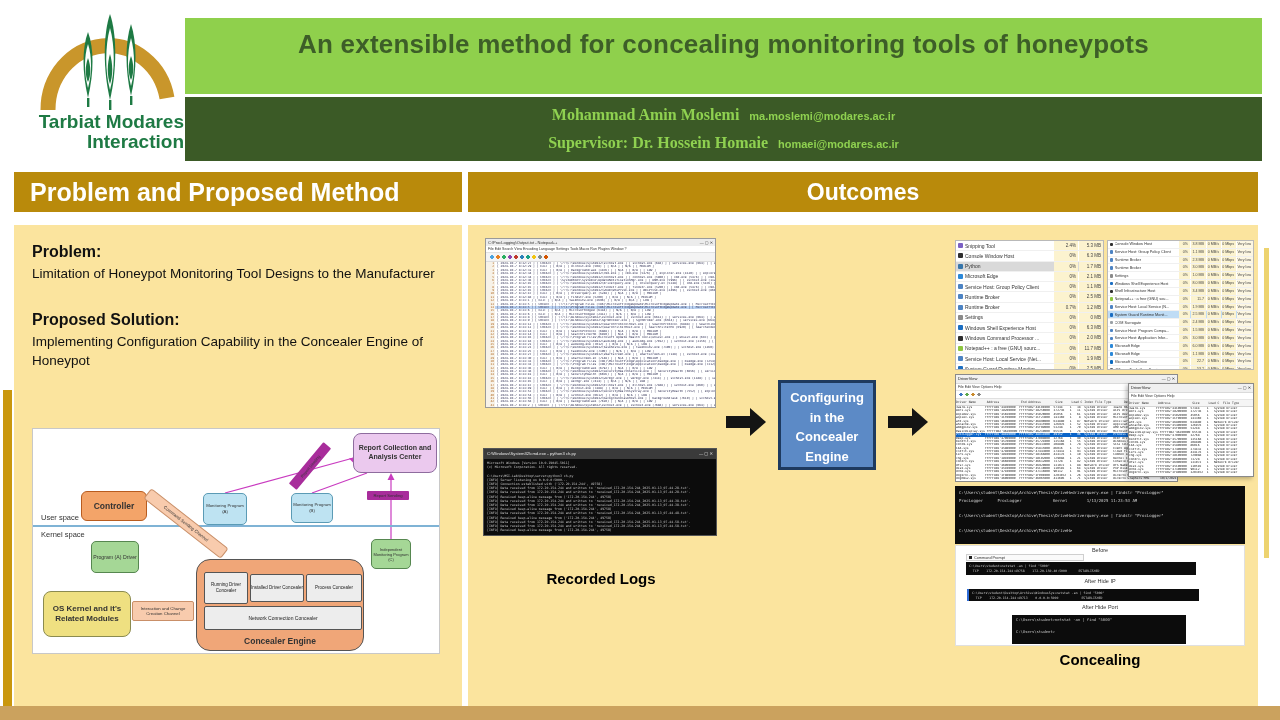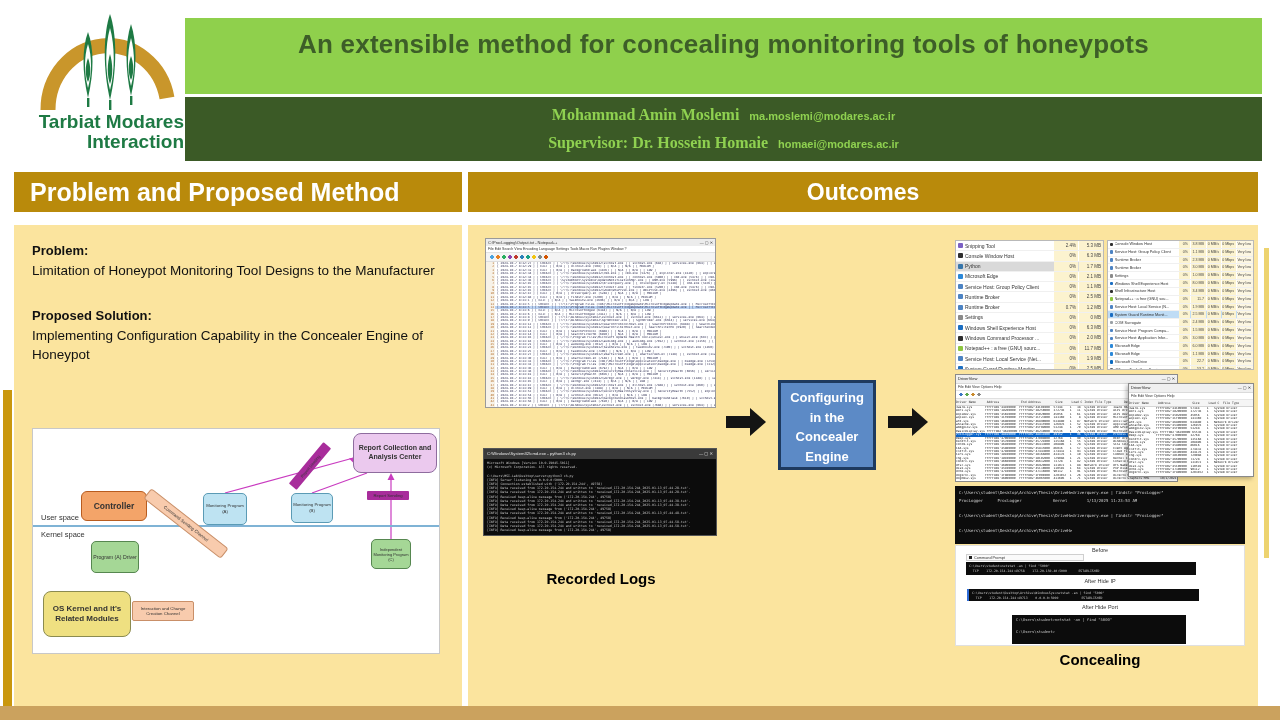--- a/index.html
+++ b/index.html
@@ -28,21 +28,21 @@
   .bottom-strip{left:0;top:706px;width:1280px;height:14px;background:#CBA25E;}
   .right-strip{left:1264px;top:248px;width:5px;height:310px;background:#EDD36F;}
 
   
   .logo{left:18px;top:10px;width:166px;height:152px;text-align:right;}
   .logo-text{font-size:19px;font-weight:bold;color:#1E7A44;line-height:20px;margin-top:-4px;}
   .logo-text .l2{padding-left:38px;}
 
   
   .ptext{left:32px;top:243px;width:404px;color:#111;}
-  .plabel{font-size:13px;font-weight:bold;margin-bottom:3px;}
+  .plabel{font-size:16px;font-weight:bold;margin-bottom:3px;}
   .pbody{font-size:13.5px;line-height:19px;margin-bottom:28px;}
 
   
   .diagram{left:32px;top:428px;width:406px;height:224px;background:#fff;border:1px solid #C8C8C8;}
   .diagram .box{position:absolute;box-sizing:border-box;display:flex;align-items:center;justify-content:center;
     text-align:center;color:#333;}
   .kline{position:absolute;left:0;top:96px;width:406px;height:2px;background:#7FB3D5;}
   .space-lbl{position:absolute;left:8px;font-size:7.5px;color:#333;}
   .d-controller{left:48px;top:62px;width:66px;height:30px;background:#F3A469;border:1.5px solid #B85C1F;border-radius:6px;font-size:8.5px;font-weight:bold;color:#6E3610;}
   .d-mon{background:#BEE3F2;border:1px solid #5B9BB5;border-radius:5px;font-size:4.3px;line-height:1.3;}
@@ -220,20 +220,27 @@
     <div class="box d-mon d-monA">Monitoring Program (A)</div>
     <div class="box d-mon d-monB">Monitoring Program (B)</div>
     <div class="box d-report">Report Collection and Analysis Center</div>
     <div class="box d-banner d-banner1">Report Sending</div>
     <div class="box d-banner d-banner2">Report Sending</div>
     <div class="box d-green d-indep">Independent Monitoring Program (C)</div>
     <div class="box d-green d-progA">Program (A) Driver</div>
     <div class="box d-cmdband">Command Sending Channel</div>
     <div class="box d-oskernel">OS Kernel and it's Related Modules</div>
     <div class="box d-inter">Interaction and Change Creation Channel</div>
+    <div class="box d-engine">
+      <div class="d-gray" style="left:7px;top:12px;width:42px;height:30px">Running Driver Concealer</div>
+      <div class="d-gray" style="left:53px;top:14px;width:52px;height:26px">Installed Driver Concealer</div>
+      <div class="d-gray" style="left:109px;top:14px;width:54px;height:26px">Process Concealer</div>
+      <div class="d-gray" style="left:7px;top:46px;width:156px;height:22px;font-size:5px">Network Connection Concealer</div>
+      <div class="d-engine-lbl">Concealer Engine</div>
+    </div>
   </div>
 
   <div class="abs col col-right"></div>
 
   <div class="abs win np">
     <div class="np-title">
       <span>C:\ProcLogging\Output.txt - Notepad++</span>
       <span>—  ▢  ✕</span>
     </div>
     <div class="np-menu">File  Edit  Search  View  Encoding  Language  Settings  Tools  Macro  Run  Plugins  Window  ?</div>

